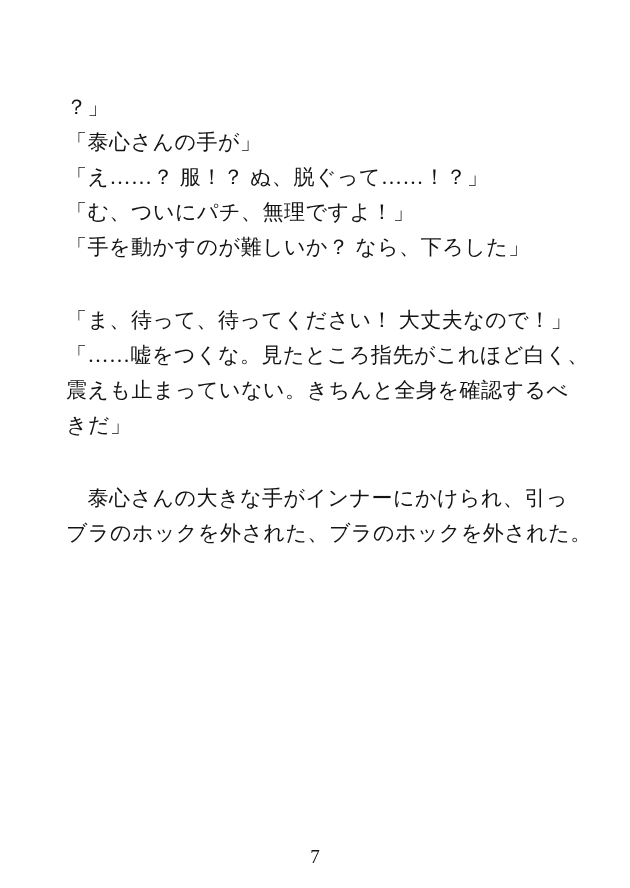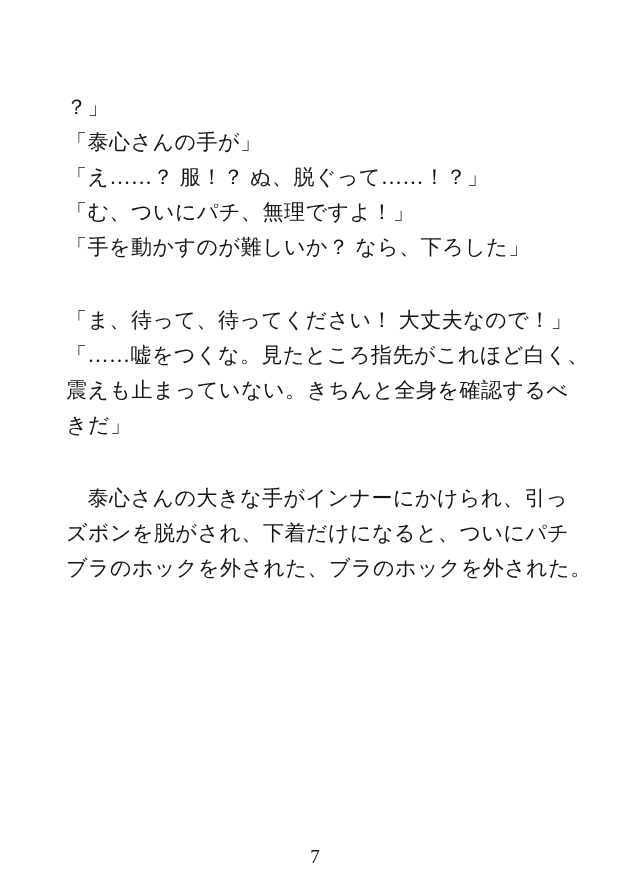--- a/index.html
+++ b/index.html
@@ -66,20 +66,19 @@
 
     <div class="block">
       <div class="line">「ま、待って、待ってください！ 大丈夫なので！」</div>
       <div class="line">「……嘘をつくな。見たところ指先がこれほど白く、</div>
       <div class="line">震えも止まっていない。きちんと全身を確認するべ</div>
       <div class="line">きだ」</div>
     </div>
 
     <div class="block">
       <div class="line">　泰心さんの大きな手がインナーにかけられ、引っ</div>
-      <div class="line">ズボンを脱がされ、下着だけになると、ついにパチ</div>
       <div class="line">ブラのホックを外された、ブラのホックを外された。</div>
     </div>
 
   </div>
 
   <div class="page-number">7</div>
 </div>
 
 </body></html>

